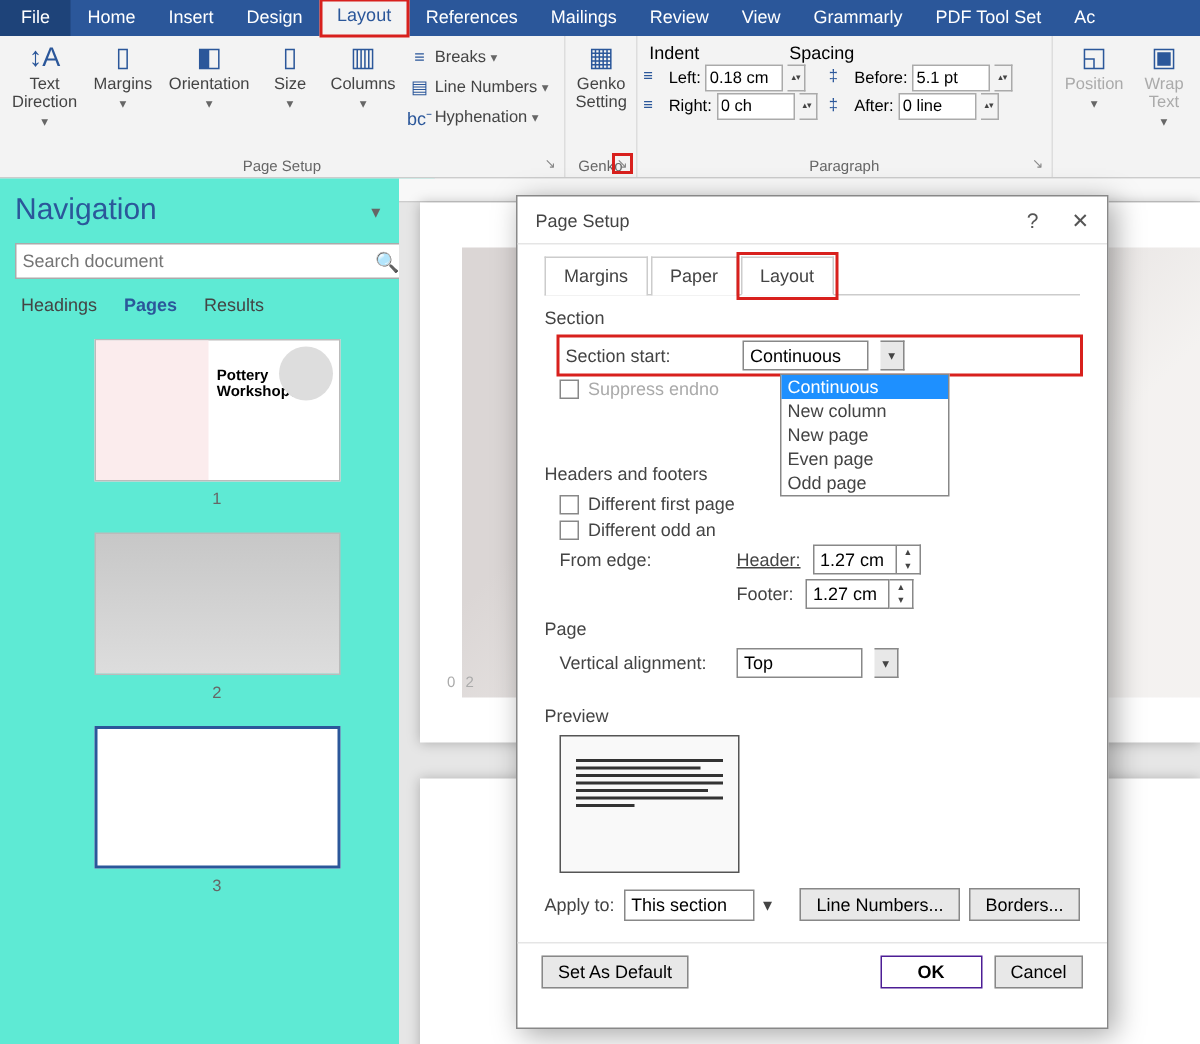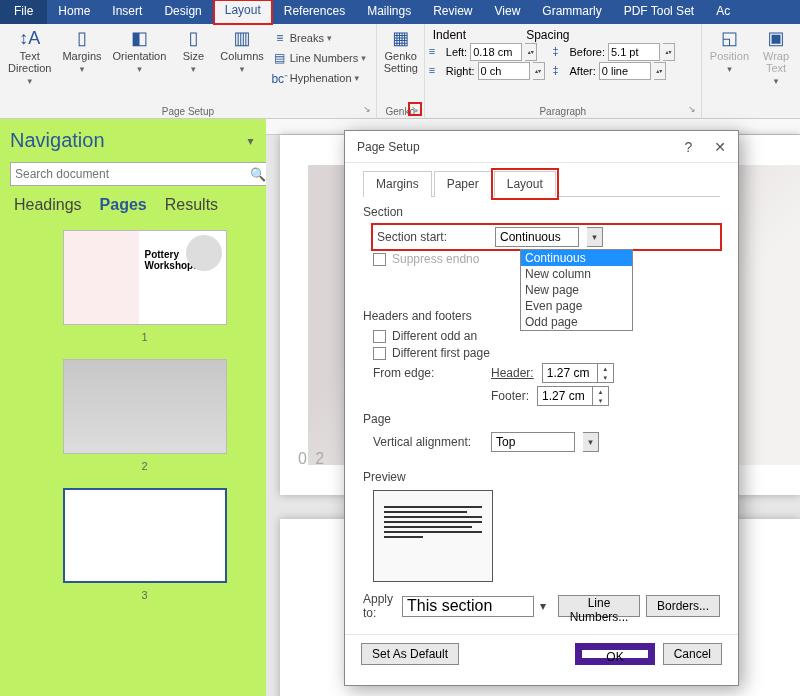--- a/index.html
+++ b/index.html
@@ -23,28 +23,28 @@
   .drop { font-size: 9px; color: #666; }
   .group-label { text-align: center; font-size: 10px; color: #666; padding: 2px 0 1px; position: relative; }
   .launcher { position: absolute; right: 2px; bottom: 2px; width: 14px; height: 14px; font-size: 9px; color: #888; display:flex; align-items:center; justify-content:center; }
   .launcher.highlight { border: 2px solid #d8201d; }
   .field-pair { display: flex; align-items: center; font-size: 11px; gap: 3px; margin: 1px 0; }
   .field-pair .ic { width:14px; height:14px; color:#2b579a; }
   .field-pair input { width: 52px; font-size: 11px; height: 18px; border: 1px solid #aaa; padding: 0 2px; }
   .spin { display:flex; flex-direction:column; font-size:6px; color:#444; line-height:5px; border:1px solid #aaa; border-left:none; height:18px; width:12px; align-items:center; justify-content:center; }
 
   
-  .nav-pane { position: absolute; left: 0; top: 119px; width: 290px; bottom: 0; background: #bef264; border-right:1px solid #ccc; padding: 10px 10px; }
+  .nav-pane { position: absolute; left: 0; top: 119px; width: 290px; bottom: 0; background: #5eead4; border-right:1px solid #ccc; padding: 10px 10px; }
   .nav-pane h1 { color: #2b579a; font-weight: normal; font-size: 20px; }
   .nav-head { display: flex; justify-content: space-between; align-items: center; margin-bottom: 10px; }
   .nav-head .ctrls { color:#666; font-size:12px; letter-spacing:4px; cursor:pointer; }
   .search-box { display:flex; border:1px solid #aaa; background:#fff; height:24px; align-items:center; padding:0 4px; margin-bottom:10px; }
   .search-box input { flex:1; border:none; outline:none; font-size:12px; }
   .search-box .ic { color:#2b579a; font-size:13px; }
-  .nav-tabs { display:flex; gap:18px; font-size:16px; color:#444; margin-bottom:16px; padding:0 4px; }
+  .nav-tabs { display:flex; gap:18px; font-size:12px; color:#444; margin-bottom:16px; padding:0 4px; }
   .nav-tabs .ntab { cursor:pointer; }
   .nav-tabs .ntab.active { color:#2b579a; font-weight:bold; }
   .thumbs { display:flex; flex-direction:column; align-items:center; gap:6px; }
   .thumb { width:164px; height:95px; border:1px solid #bbb; background:#fff; position:relative; display:flex; }
   .thumb.sel { border:2px solid #2b579a; }
   .thumb .half { flex:1; }
   .thumb .half.l { background:#fbeced; }
   .thumb-label { font-size:11px; color:#666; text-align:center; margin-bottom:10px;}
 
   
@@ -71,33 +71,33 @@
   .row-in .dropbtn { width:16px; height:20px; border:1px solid #888; border-left:none; display:flex; align-items:center; justify-content:center; font-size:9px; background:#e8e8e8;}
   .chk { display:flex; align-items:center; gap:6px; margin:3px 0 3px 10px;}
   .chk .box { width:13px; height:13px; border:1px solid #888;}
   .spin-in { display:flex; }
   .spin-in input { width:56px; height:20px; border:1px solid #888; padding:0 4px; font-size:12px;}
   .spin-in .sp { width:16px; height:20px; border:1px solid #888; border-left:none; display:flex; flex-direction:column;}
   .spin-in .sp span{ flex:1; font-size:7px; text-align:center; line-height:9px;}
   .preview-box { margin:4px 0 8px 10px; width:120px; height:92px; border:1px solid #555; background:#f9f9f9; padding:12px 10px;}
   .preview-box .ln{height:2px;background:#333;margin:3px 0;}
   .dlg-foot-row { display:flex; align-items:center; gap:6px; margin:10px 0 6px;}
-  .dlg-foot-row .sel{ border:1px solid #888; height:21px; width:132px; padding:0 4px; font-size:16px;}
+  .dlg-foot-row .sel{ border:1px solid #888; height:21px; width:87px; padding:0 4px; font-size:12px;}
   .btn { border:1px solid #888; background:#e8e8e8; height:22px; padding:0 10px; font-size:12px; cursor:pointer;}
-  .btn.ok { border:7px solid #4c1d95; background:#fff; padding:0 24px;}
+  .btn.ok { border:1px solid #4c1d95; background:#fff; padding:0 24px;font-weight:bold;}
   .dlg-footer{ border-top:1px solid #e5e5e5; padding:8px 16px 10px; display:flex; justify-content:space-between; }
   .dlg-footer .right{display:flex; gap:8px;}
 
   
   .dropdown-list{ position:absolute; left:147px; top:24px; width:113px; background:#fff; border:1px solid #888; z-index:10;}
   .dropdown-list .opt{ padding:1px 4px; font-size:12px; cursor:pointer;}
   .dropdown-list .opt.sel{ background:#1e90ff; color:#fff;}
 
   
-  .pagenum{position:absolute; left:298px; top:450px; color:#aaa; font-size:16px; letter-spacing:2px;}
+  .pagenum{position:absolute; left:298px; top:450px; color:#aaa; font-size:10px; letter-spacing:2px;}
 </style>
 </head>
 <body>
 
 <div class="ribbon-tabs">
   <div class="tab file">File</div>
   <div class="tab">Home</div>
   <div class="tab">Insert</div>
   <div class="tab">Design</div>
   <div class="tab active highlight">Layout</div>
@@ -305,25 +305,25 @@
       </div>
     </div>
     <div class="chk" style="color:#aaa">
         <span class="box"></span>
         <span>Suppress endno</span>
       </div>
 
     <div class="sec-label" style="margin-top:43px;">Headers and footers</div>
     <div class="chk">
         <span class="box"></span>
-        <span>Different odd an</span>
+        <span>Different first page</span>
       </div>
     <div class="chk">
         <span class="box"></span>
-        <span>Different first page</span>
+        <span>Different odd an</span>
       </div>
     <div class="row-in">
         <label>From edge:</label>
       <span style="text-decoration:underline">Header:</span>
       <div class="spin-in">
           <input value="1.27 cm" style="">
           <span class="sp">
             <span>▴</span>
             <span>▾</span>
           </span>

